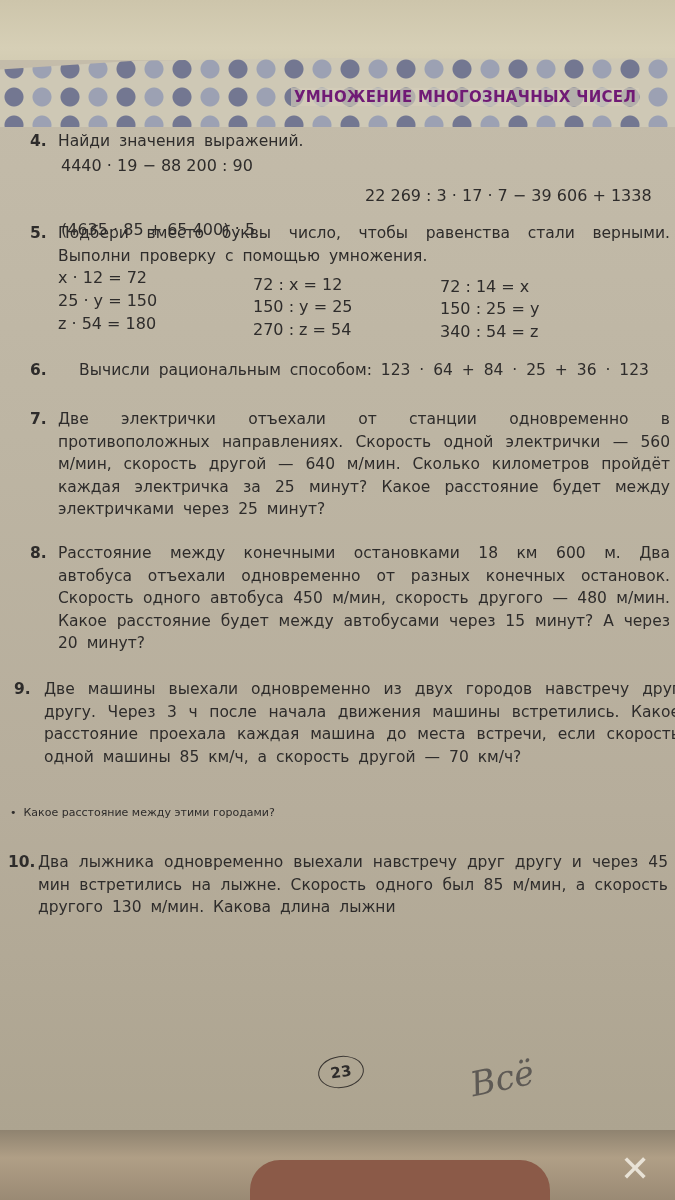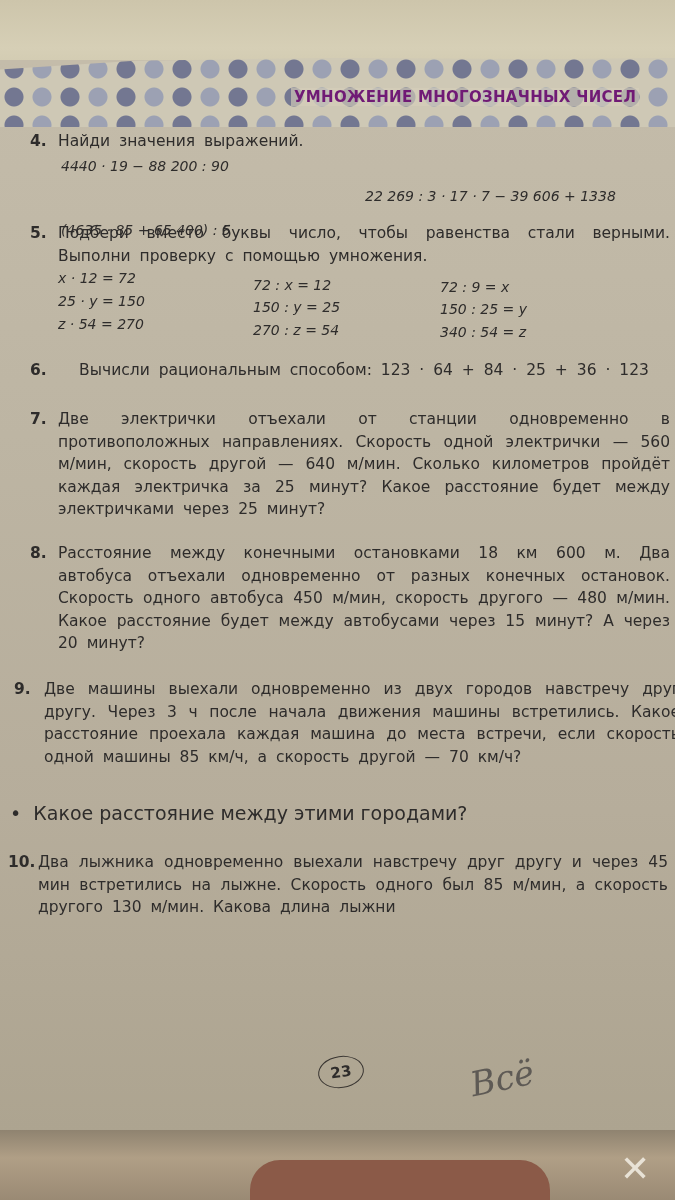--- a/index.html
+++ b/index.html
@@ -32,22 +32,22 @@
       position: absolute; left: 283px; top: 88px;
       font-family: "DejaVu Sans", sans-serif; font-weight: bold;
       font-size: 15px; color: #701a75; letter-spacing: 0.3px;
       text-transform: uppercase;
       background: rgba(214,206,186,0.65); padding: 0 3px; margin-left: 8px;
     }
     .content { position: absolute; left: 0; top: 0; width: 675px; height: 1200px; }
     .task { position: absolute; left: 30px; width: 640px; font-size: 15.5px; line-height: 22.5px; }
     .num { position: absolute; left: 0; top: 0; font-weight: bold; }
     .text { position: absolute; left: 28px; right: 0; top: 0; text-align: justify; word-spacing: 4px; }
-    .expr { position: absolute; font-size: 14px; white-space: nowrap; font-style: italic; }
-    .bullet { position: absolute; left: 12px; font-size: 19px; }
+    .expr { position: absolute; font-size: 16px; white-space: nowrap; }
+    .bullet { position: absolute; left: 12px; font-size: 11px; }
     .page-number {
       position: absolute; left: 318px; top: 1056px; width: 44px; height: 30px;
       border: 1.5px solid #3a3632; border-radius: 50%;
       font-weight: bold; font-size: 15px; text-align: center; line-height: 30px;
       transform: rotate(-8deg);
     }
     .handwriting {
       position: absolute; left: 470px; top: 1058px;
       font-family: "DejaVu Serif", serif; font-style: italic; font-size: 34px;
       color: #5e5a55; transform: rotate(-12deg);
@@ -80,25 +80,25 @@
     <span class="expr" style="left:31px; top:25px;">4440 · 19 − 88 200 : 90</span>
     <span class="expr" style="left:31px; top:45px;margin-top:44px;">(4635 · 85 + 65 400) : 5</span>
     <span class="expr" style="left:295px; top:55px;margin-left:40px;">22 269 : 3 · 17 · 7 − 39 606 + 1338</span>
   </div>
 
   <div class="task" style="top:222px; height:120px;">
     <span class="num">5.</span>
     <span class="text">Подбери вместо буквы число, чтобы равенства стали верными. Выполни проверку с помощью умножения.</span>
     <span class="expr" style="left:28px; top:45px;">x · 12 = 72</span>
     <span class="expr" style="left:223px; top:52px;">72 : x = 12</span>
-    <span class="expr" style="left:410px; top:54px;">72 : 9 = x</span>
+    <span class="expr" style="left:410px; top:54px;">72 : 14 = x</span>
     <span class="expr" style="left:28px; top:68px;">25 · y = 150</span>
     <span class="expr" style="left:223px; top:74px;">150 : y = 25</span>
     <span class="expr" style="left:410px; top:76px;">150 : 25 = y</span>
-    <span class="expr" style="left:28px; top:91px;">z · 54 = 270</span>
+    <span class="expr" style="left:28px; top:91px;">z · 54 = 180</span>
     <span class="expr" style="left:223px; top:97px;">270 : z = 54</span>
     <span class="expr" style="left:410px; top:99px;">340 : 54 = z</span>
   </div>
 
   <div class="task" style="top:359px; height:24px;">
     <span class="num">6.</span>
     <span class="text" style="text-align:center;">Вычисли рациональным способом: 123 · 64 + 84 · 25 + 36 · 123</span>
   </div>
 
   <div class="task" style="top:408px; height:115px;">

